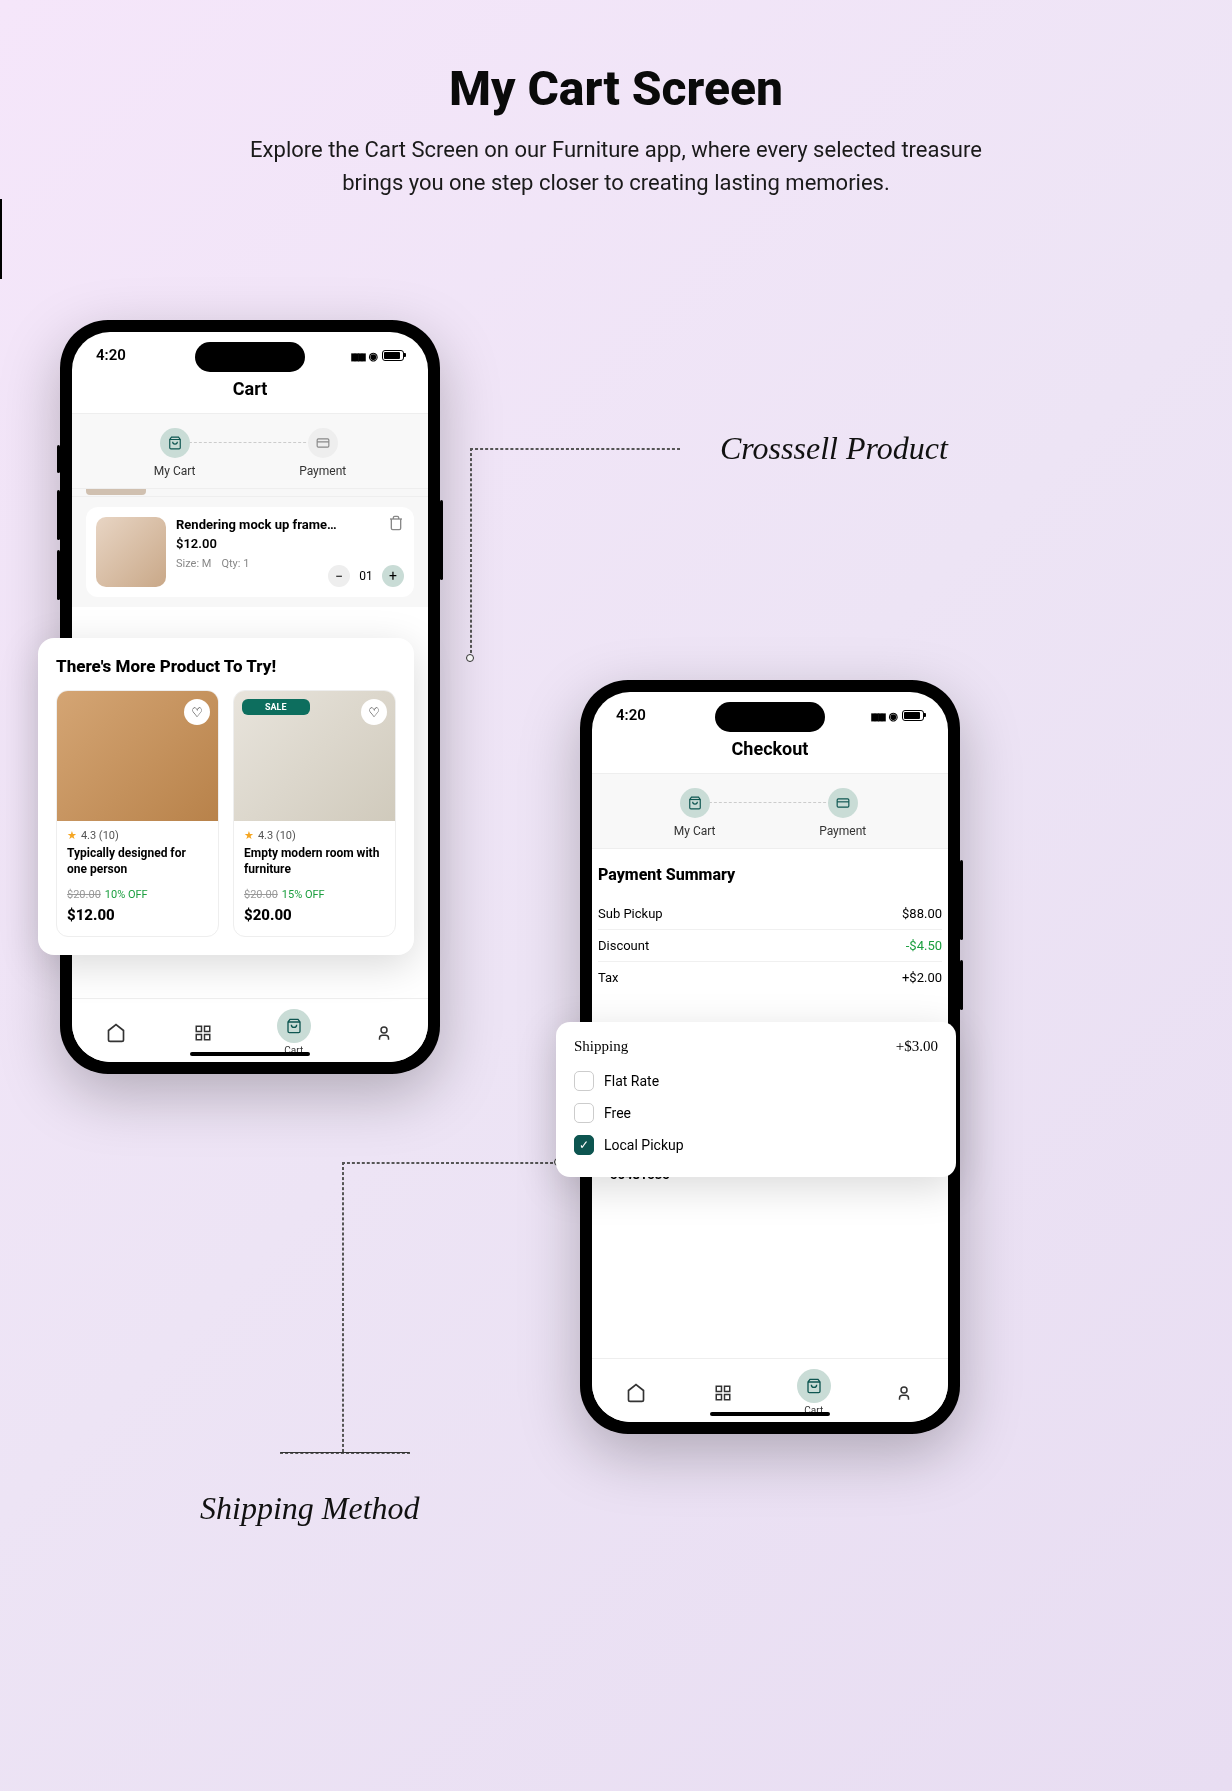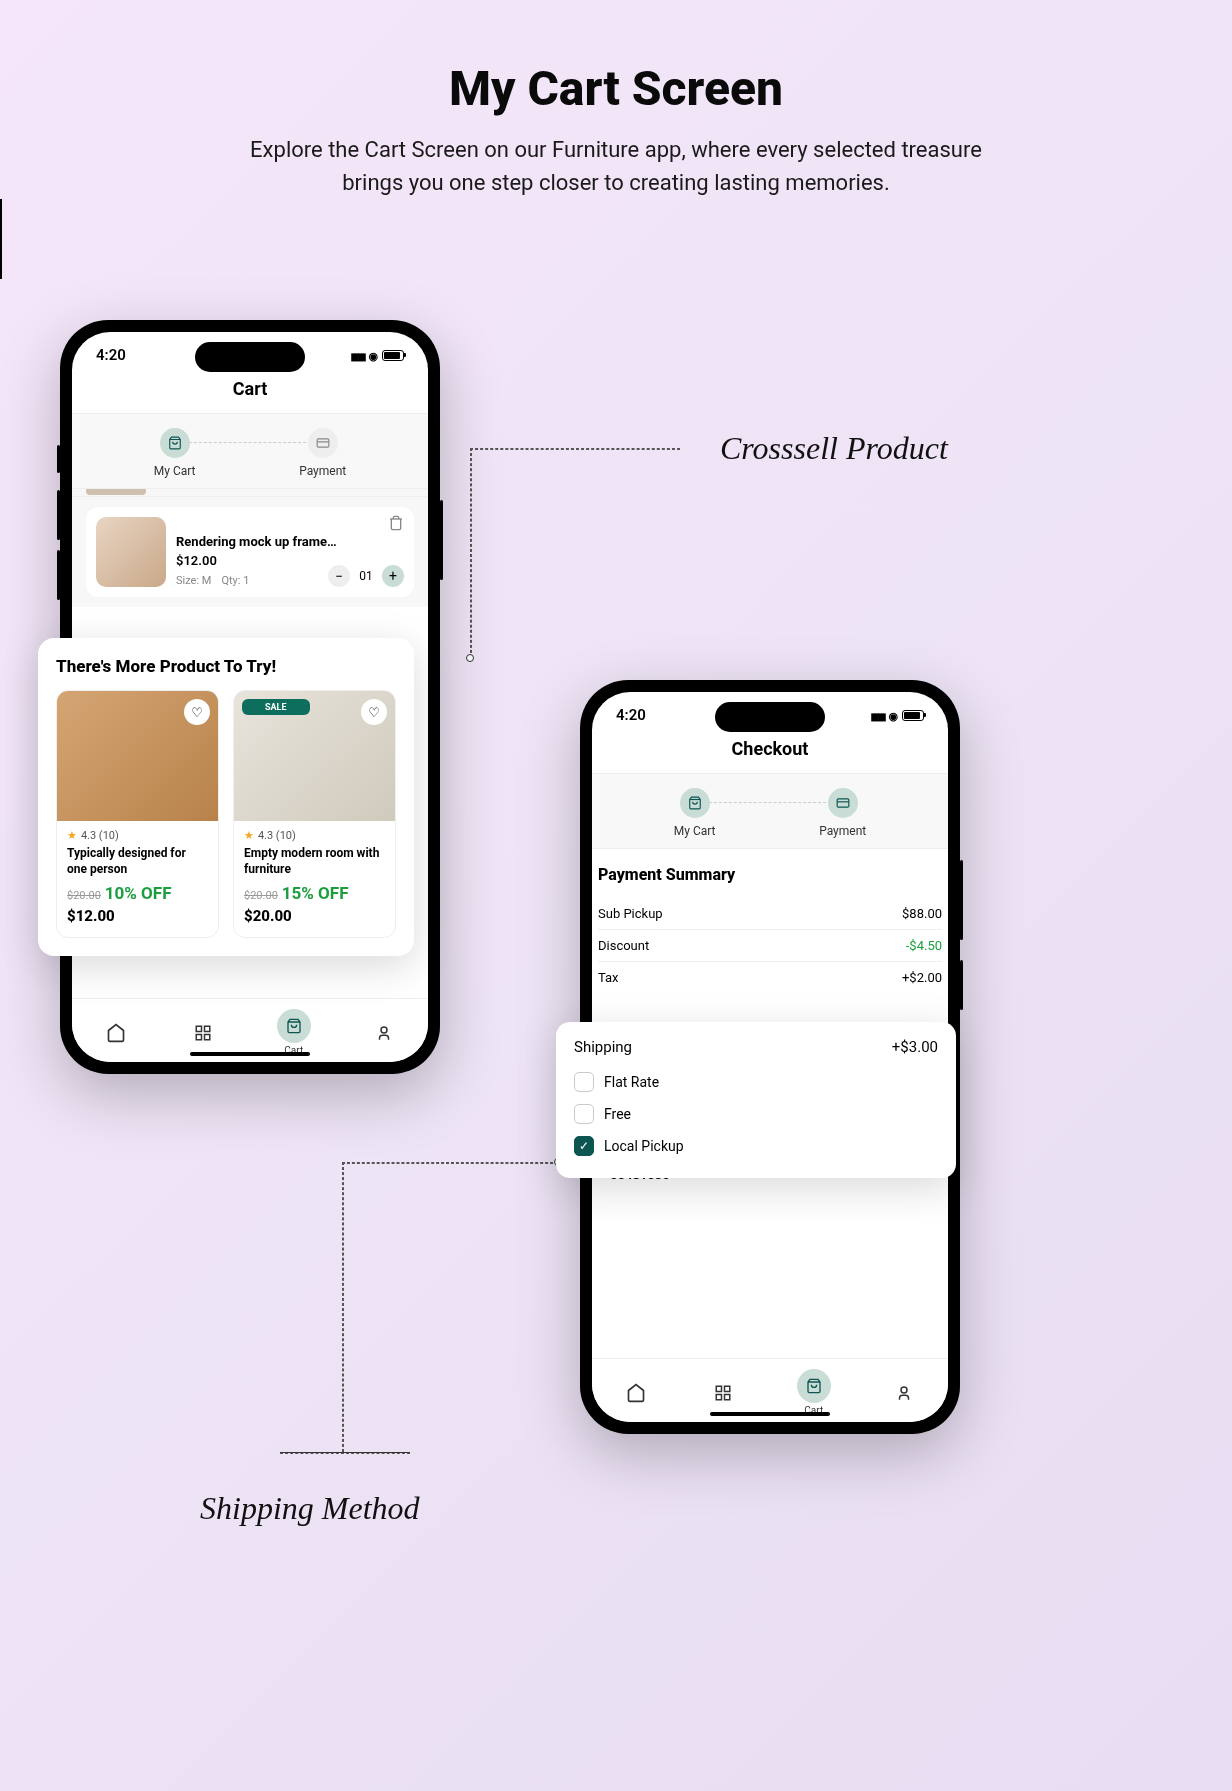--- a/index.html
+++ b/index.html
@@ -64,21 +64,21 @@
 .screen-title { text-align: center; font-size: 18px; font-weight: 700; padding: 8px 0 14px; }
 
 .stepper { display: flex; justify-content: space-around; align-items: center; padding: 14px 30px 10px; background: #f8f8f8; border-top: 1px solid #eee; border-bottom: 1px solid #eee; position: relative; }
 .stepper::before { content: ""; position: absolute; top: 28px; left: 30%; right: 30%; border-top: 1.5px dashed #ccc; z-index: 0; }
 .step { display: flex; flex-direction: column; align-items: center; gap: 6px; z-index: 1; }
 .step-circle { width: 30px; height: 30px; border-radius: 50%; display: flex; align-items: center; justify-content: center; background: #eee; }
 .step-circle.active { background: #c9dcd6; }
 .step-label { font-size: 12px; color: #333; }
 
 .cart-section { padding: 10px 14px; background: #f7f7f7; }
-.cart-item { background: #fff; border-radius: 12px; padding: 10px; display: flex; gap: 10px; position: relative; align-items: flex-end; }
+.cart-item { background: #fff; border-radius: 12px; padding: 10px; display: flex; gap: 10px; position: relative; }
 .cart-thumb { width: 70px; height: 70px; border-radius: 10px; background: linear-gradient(135deg,#e8d5c4,#c9a888); flex-shrink: 0; }
 .cart-info { flex: 1; }
 .cart-name { font-size: 13px; font-weight: 700; margin-bottom: 4px; }
 .cart-price { font-size: 13px; font-weight: 600; margin-bottom: 6px; }
 .cart-meta { font-size: 11px; color: #888; display: flex; gap: 10px; }
 .cart-trash { position: absolute; right: 10px; top: 8px; color: #888; }
 .qty-controls { position: absolute; right: 10px; bottom: 10px; display: flex; align-items: center; gap: 8px; }
 .qty-btn { width: 22px; height: 22px; border-radius: 50%; background: #eee; display: flex; align-items: center; justify-content: center; font-size: 14px; cursor: pointer; }
 .qty-btn.plus { background: #c9dcd6; }
 .qty-val { font-size: 12px; min-width: 16px; text-align: center; }
@@ -100,21 +100,21 @@
 .cs-img { height: 130px; position: relative; }
 .cs-img1 { background: linear-gradient(135deg,#d4a574,#b8824a); }
 .cs-img2 { background: linear-gradient(135deg,#e8e4dc,#d0cabc); }
 .cs-heart { position: absolute; right: 8px; top: 8px; width: 26px; height: 26px; background: #fff; border-radius: 50%; display: flex; align-items: center; justify-content: center; font-size: 13px; }
 .cs-badge { position: absolute; left: 8px; top: 8px; background: #0d6e5e; color: #fff; font-size: 9px; font-weight: 700; padding: 3px 23px; border-radius: 6px; }
 .cs-body { padding: 8px 10px 12px; }
 .cs-rating { font-size: 11px; color: #555; display: flex; align-items: center; gap: 4px; }
 .cs-star { color: #f5a623; }
 .cs-name { font-size: 12px; font-weight: 700; margin: 4px 0 6px; line-height: 1.3; }
 .cs-oldprice { font-size: 11px; color: #999; text-decoration: line-through; }
-.cs-discount { font-size: 17px; color: #1a9e3e; font-weight: 700; }
+.cs-discount { font-size: 11px; color: #1a9e3e; font-weight: 400; }
 .cs-price { font-size: 15px; font-weight: 800; margin-top: 4px; }
 
 
 .bottom-nav { position: absolute; bottom: 0; left: 0; right: 0; background: #fff; display: flex; justify-content: space-around; align-items: center; padding: 10px 0 6px; border-top: 1px solid #eee; }
 .nav-item { display: flex; flex-direction: column; align-items: center; gap: 2px; font-size: 10px; color: #333; }
 .nav-icon { width: 28px; height: 28px; display: flex; align-items: center; justify-content: center; }
 .nav-icon.active { background: #c9dcd6; border-radius: 50%; width: 34px; height: 34px; }
 .home-indicator { position: absolute; bottom: 6px; left: 50%; transform: translateX(-50%); width: 120px; height: 4px; background: #000; border-radius: 3px; }
 
 
@@ -127,21 +127,21 @@
 .shipping-pop {
   position: absolute;
   left: 556px; top: 1022px;
   width: 400px;
   background: #fff;
   border-radius: 14px;
   box-shadow: 0 10px 40px rgba(0,0,0,0.15);
   padding: 16px 18px;
   z-index: 25;
 }
-.sp-head { display: flex; justify-content: space-between; font-size: 15px; margin-bottom: 10px; }
+.sp-head { display: flex; justify-content: space-between; font-size: 15px; margin-bottom: 10px; font-family: Liberation Serif, serif; }
 .sp-opt { display: flex; align-items: center; gap: 10px; padding: 6px 0; font-size: 14px; }
 .sp-check { width: 20px; height: 20px; border: 1.5px solid #ccc; border-radius: 5px; display: flex; align-items: center; justify-content: center; }
 .sp-check.checked { background: #0d5550; border-color: #0d5550; color: #fff; font-size: 12px; }
 
 
 .billing { padding: 16px 18px; margin-top: 70px; }
 .bl-head { display: flex; justify-content: space-between; margin-bottom: 8px; }
 .bl-title { font-size: 15px; font-weight: 800; }
 .bl-default { font-size: 12px; color: #1a9e3e; font-weight: 600; }
 .bl-addr { font-size: 12.5px; line-height: 1.6; color: #333; }

